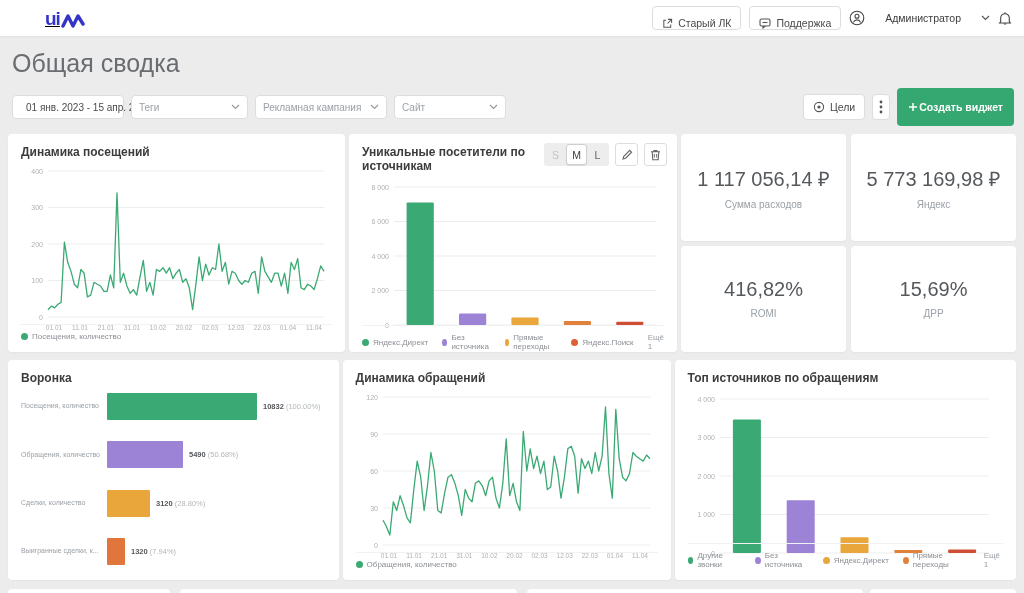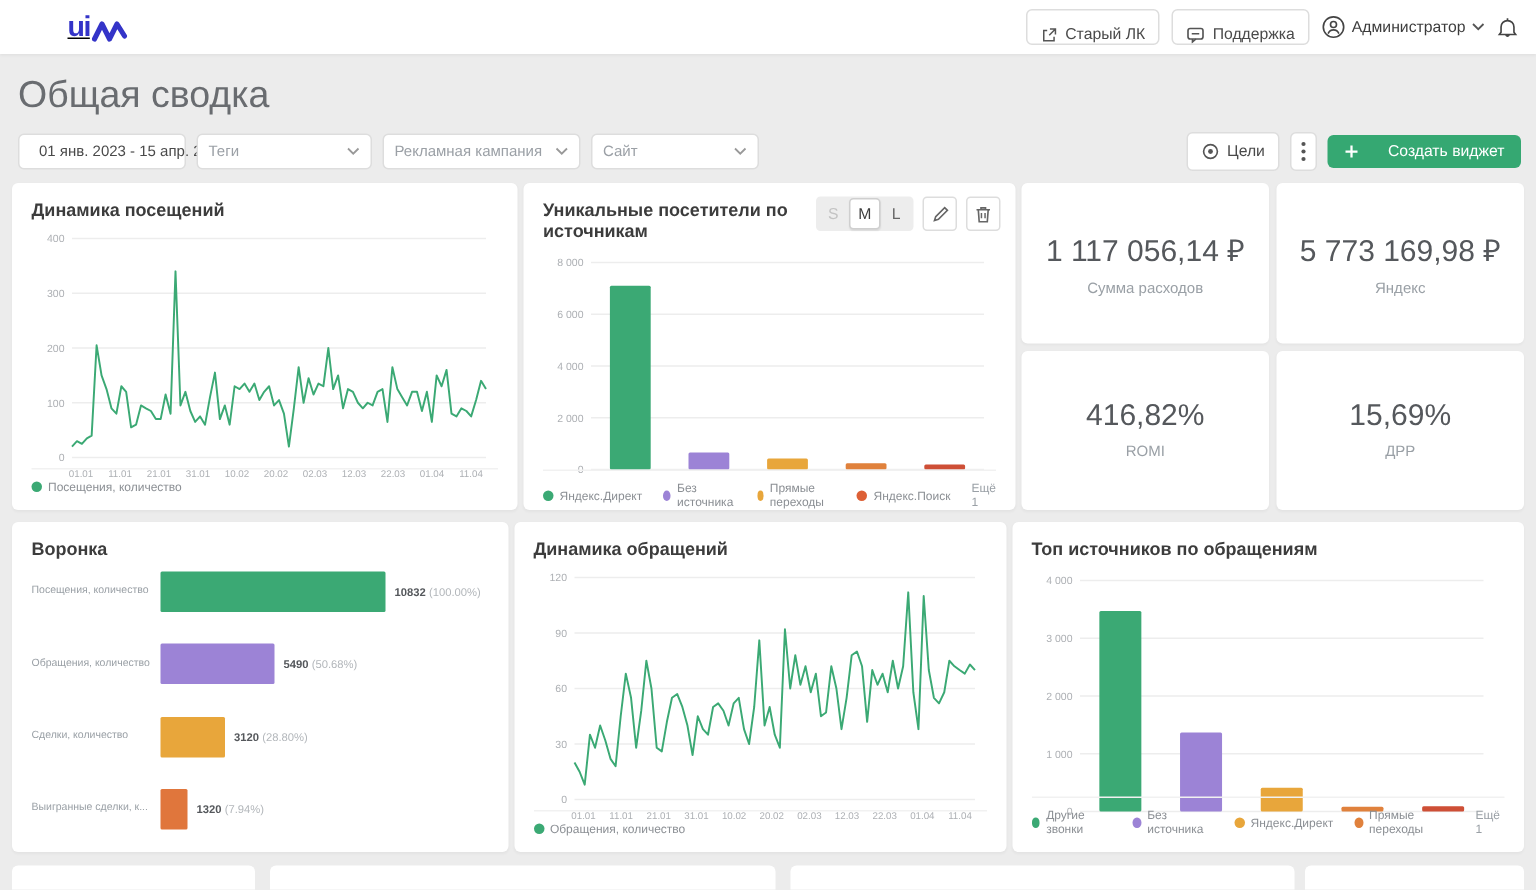--- a/index.html
+++ b/index.html
@@ -6,35 +6,35 @@
   html,body { width:1024px; height:593px; overflow:hidden; background:#ececec;
     font-family:"Liberation Sans", sans-serif; }
   
   .topbar { height:36px; background:#fff; display:flex; align-items:center;
     box-shadow:0 1px 2px rgba(0,0,0,.05); position:relative; z-index:2; }
   .logo { margin-left:45px; display:flex; align-items:flex-end; gap:1px;text-decoration:underline; }
   .logo-text { font-size:19px; font-weight:700; color:#3434c8; letter-spacing:-1px; line-height:1; }
   .topbar-right { margin-left:auto; margin-right:12px; display:flex; align-items:center; gap:8px; }
   .tb-btn { display:flex; align-items:flex-end; gap:5px; background:#fff; border:1px solid #ddd;
     border-radius:4px; height:24px; padding:0 9px; font-size:10.5px; color:#4a4a4a; cursor:pointer; }
-  .user-box { display:flex; align-items:center; gap:4px; font-size:10.5px; color:#3c3c3c; }
+  .user-box { display:flex; align-items:center; gap:20px; font-size:10.5px; color:#3c3c3c; }
   
   .page-title { margin:13px 0 10px 12px; font-size:25px; font-weight:400; color:#696c70; }
   .filterbar { margin:0 10px 0 12px; display:flex; align-items:center; gap:7px; }
   .f-date { display:flex; align-items:center; gap:5px; background:#fff; border:1px solid #ddd;
     border-radius:4px; height:24px; padding:0 8px; font-size:10px; color:#4a4a4a; width:112px; white-space:nowrap; }
   .f-select { display:flex; align-items:center; justify-content:space-between; background:#fff;
     border:1px solid #ddd; border-radius:4px; height:24px; padding:0 7px; font-size:10px; color:#9ba0a6; }
   .f-spacer { flex:1; }
   .f-goals { display:flex; align-items:center; gap:5px; background:#fff; border:1px solid #ddd;
     border-radius:4px; height:26px; padding:0 9px; font-size:10.5px; color:#4a4a4a; }
   .f-dots { background:#fff; border:1px solid #ddd; border-radius:4px; height:26px; width:18px;
     display:flex; align-items:center; justify-content:center; }
-  .f-create { display:flex; align-items:center; gap:19px; border:none; border-radius:4px; height:22px;
-    padding:0 11px; font-size:10.5px; color:#fff; font-weight:400; }
+  .f-create { display:flex; align-items:center; gap:1px; border:none; border-radius:4px; height:38px;
+    padding:0 11px; font-size:10.5px; color:#fff; font-weight:700; }
   
   .row { display:flex; gap:4px; margin:8px 8px 0 8px; }
   .card { background:#fff; border-radius:4px; box-shadow:0 1px 2px rgba(0,0,0,.04);
     padding:11px 13px; display:flex; flex-direction:column; position:relative; }
   .card-title { font-size:12px; font-weight:600; color:#3c3c3c; }
   .w-chart1 { width:337px; height:218px; }
   .w-chart2 { width:328px; height:218px; }
   .kpi-grid { width:335px; height:218px; display:grid; grid-template-columns:1fr 1fr;
     grid-template-rows:1fr 1fr; gap:5px; }
   .kpi { background:#fff; border-radius:4px; box-shadow:0 1px 2px rgba(0,0,0,.04);

